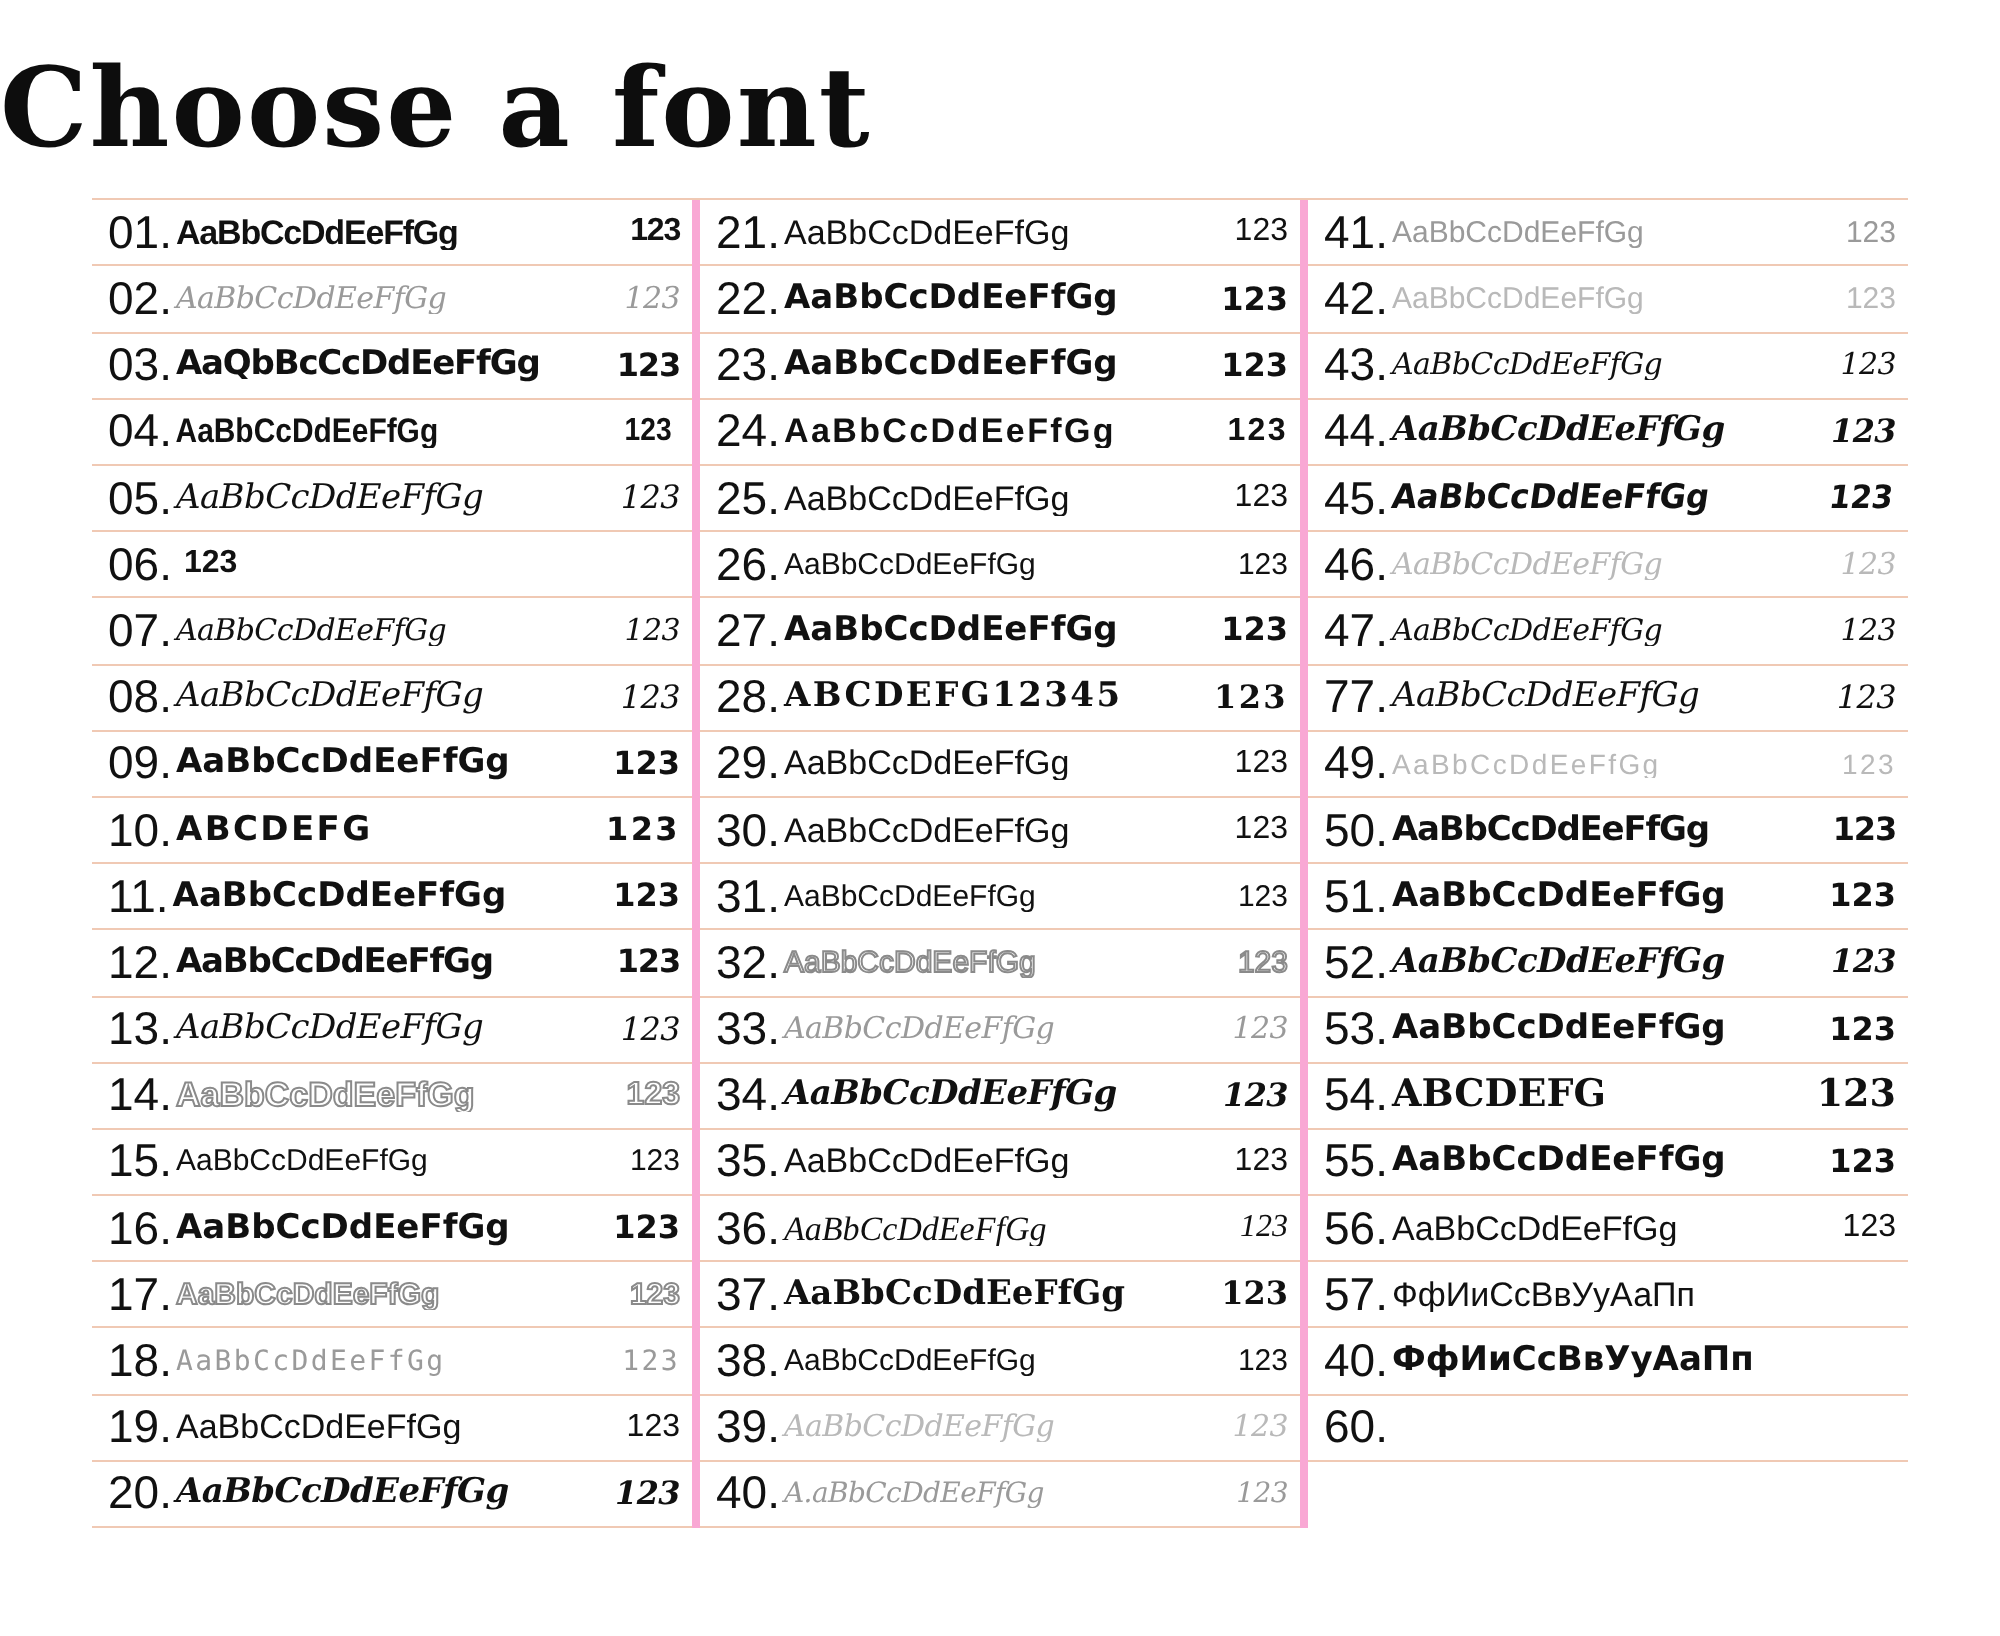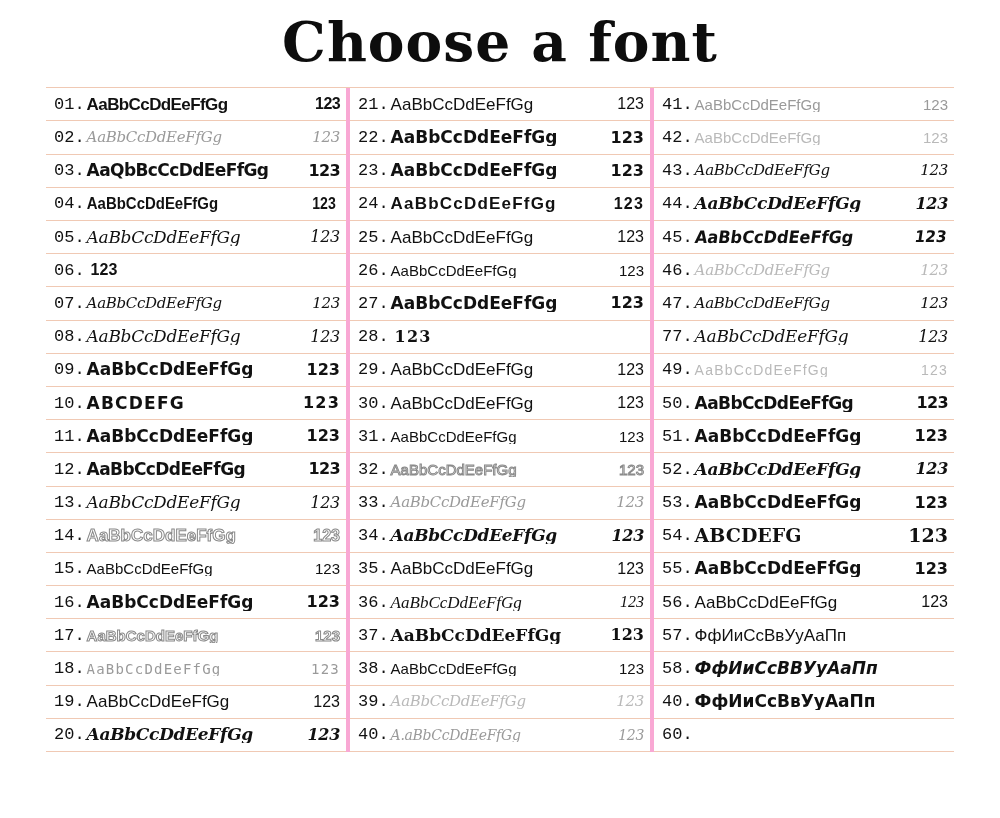--- a/index.html
+++ b/index.html
@@ -14,27 +14,27 @@
     color: #111111;
     overflow: hidden;
   }
   #page {
     position: relative;
     width: 1000px;
     height: 818px;
     background: #ffffff;
   }
   #title {
-    text-align: center;
+    text-align: left;
     font-family: "DejaVu Serif", serif;
     font-weight: bold;
     font-size: 55px;
     letter-spacing: 1px;
     color: #0d0d0d;
-    padding-top: 10px;
+    padding-top: 22px;
     padding-bottom: 6px;
     line-height: 1.15;
   }
   #grid {
     display: flex;
     width: 908px;
     margin: 8px auto 0 auto;
     border-top: 1px solid #f0c9b4;
   }
   .col {
@@ -48,22 +48,22 @@
     display: flex;
     align-items: center;
     height: 33.2px;
     box-sizing: border-box;
     border-bottom: 1px solid #f0c9b4;
     padding: 0 6px 0 8px;
     overflow: hidden;
   }
   .num {
     flex: 0 0 30px;
-    font-family: Liberation Mono, monospace;
-    font-size: 17px;
+    font-family: Liberation Sans, sans-serif;
+    font-size: 23px;
     color: #111;
     white-space: nowrap;
   }
   .samp {
     flex: 1 1 auto;
     font-size: 17px;
     white-space: nowrap;
     overflow: hidden;
     padding-left: 2px;
     line-height: 1;
@@ -236,20 +236,21 @@
           <span class="samp s-sans small">AaBbCcDdEeFfGg</span>
           <span class="digits s-sans small">123</span>
         </div>
         <div class="row">
           <span class="num">27.</span>
           <span class="samp s-dsans b">AaBbCcDdEeFfGg</span>
           <span class="digits s-dsans b">123</span>
         </div>
         <div class="row">
           <span class="num">28.</span>
+          <span class="samp s-dserif b caps wide">ABCDEFG12345</span>
           <span class="digits s-dserif b caps wide">123</span>
         </div>
         <div class="row">
           <span class="num">29.</span>
           <span class="samp s-sans">AaBbCcDdEeFfGg</span>
           <span class="digits s-sans">123</span>
         </div>
         <div class="row">
           <span class="num">30.</span>
           <span class="samp s-sans">AaBbCcDdEeFfGg</span>
@@ -384,25 +385,20 @@
         </div>
         <div class="row">
           <span class="num">56.</span>
           <span class="samp s-sans">AaBbCcDdEeFfGg</span>
           <span class="digits s-sans">123</span>
         </div>
         <div class="row">
           <span class="num">57.</span>
           <span class="samp s-sans">ФфИиСсВвУуАаПп</span>
           <span class="digits s-sans"></span>
-        </div>
-        <div class="row">
-          <span class="num">58.</span>
-          <span class="samp s-dsans b i">ФфИиСсВВУуАаПп</span>
-          <span class="digits s-dsans b i"></span>
         </div>
         <div class="row">
           <span class="num">40.</span>
           <span class="samp s-dsans b">ФфИиСсВвУуАаПп</span>
           <span class="digits s-dsans b"></span>
         </div>
         <div class="row">
           <span class="num">60.</span>
           <span class="digits s-dsans b"></span>
         </div>

